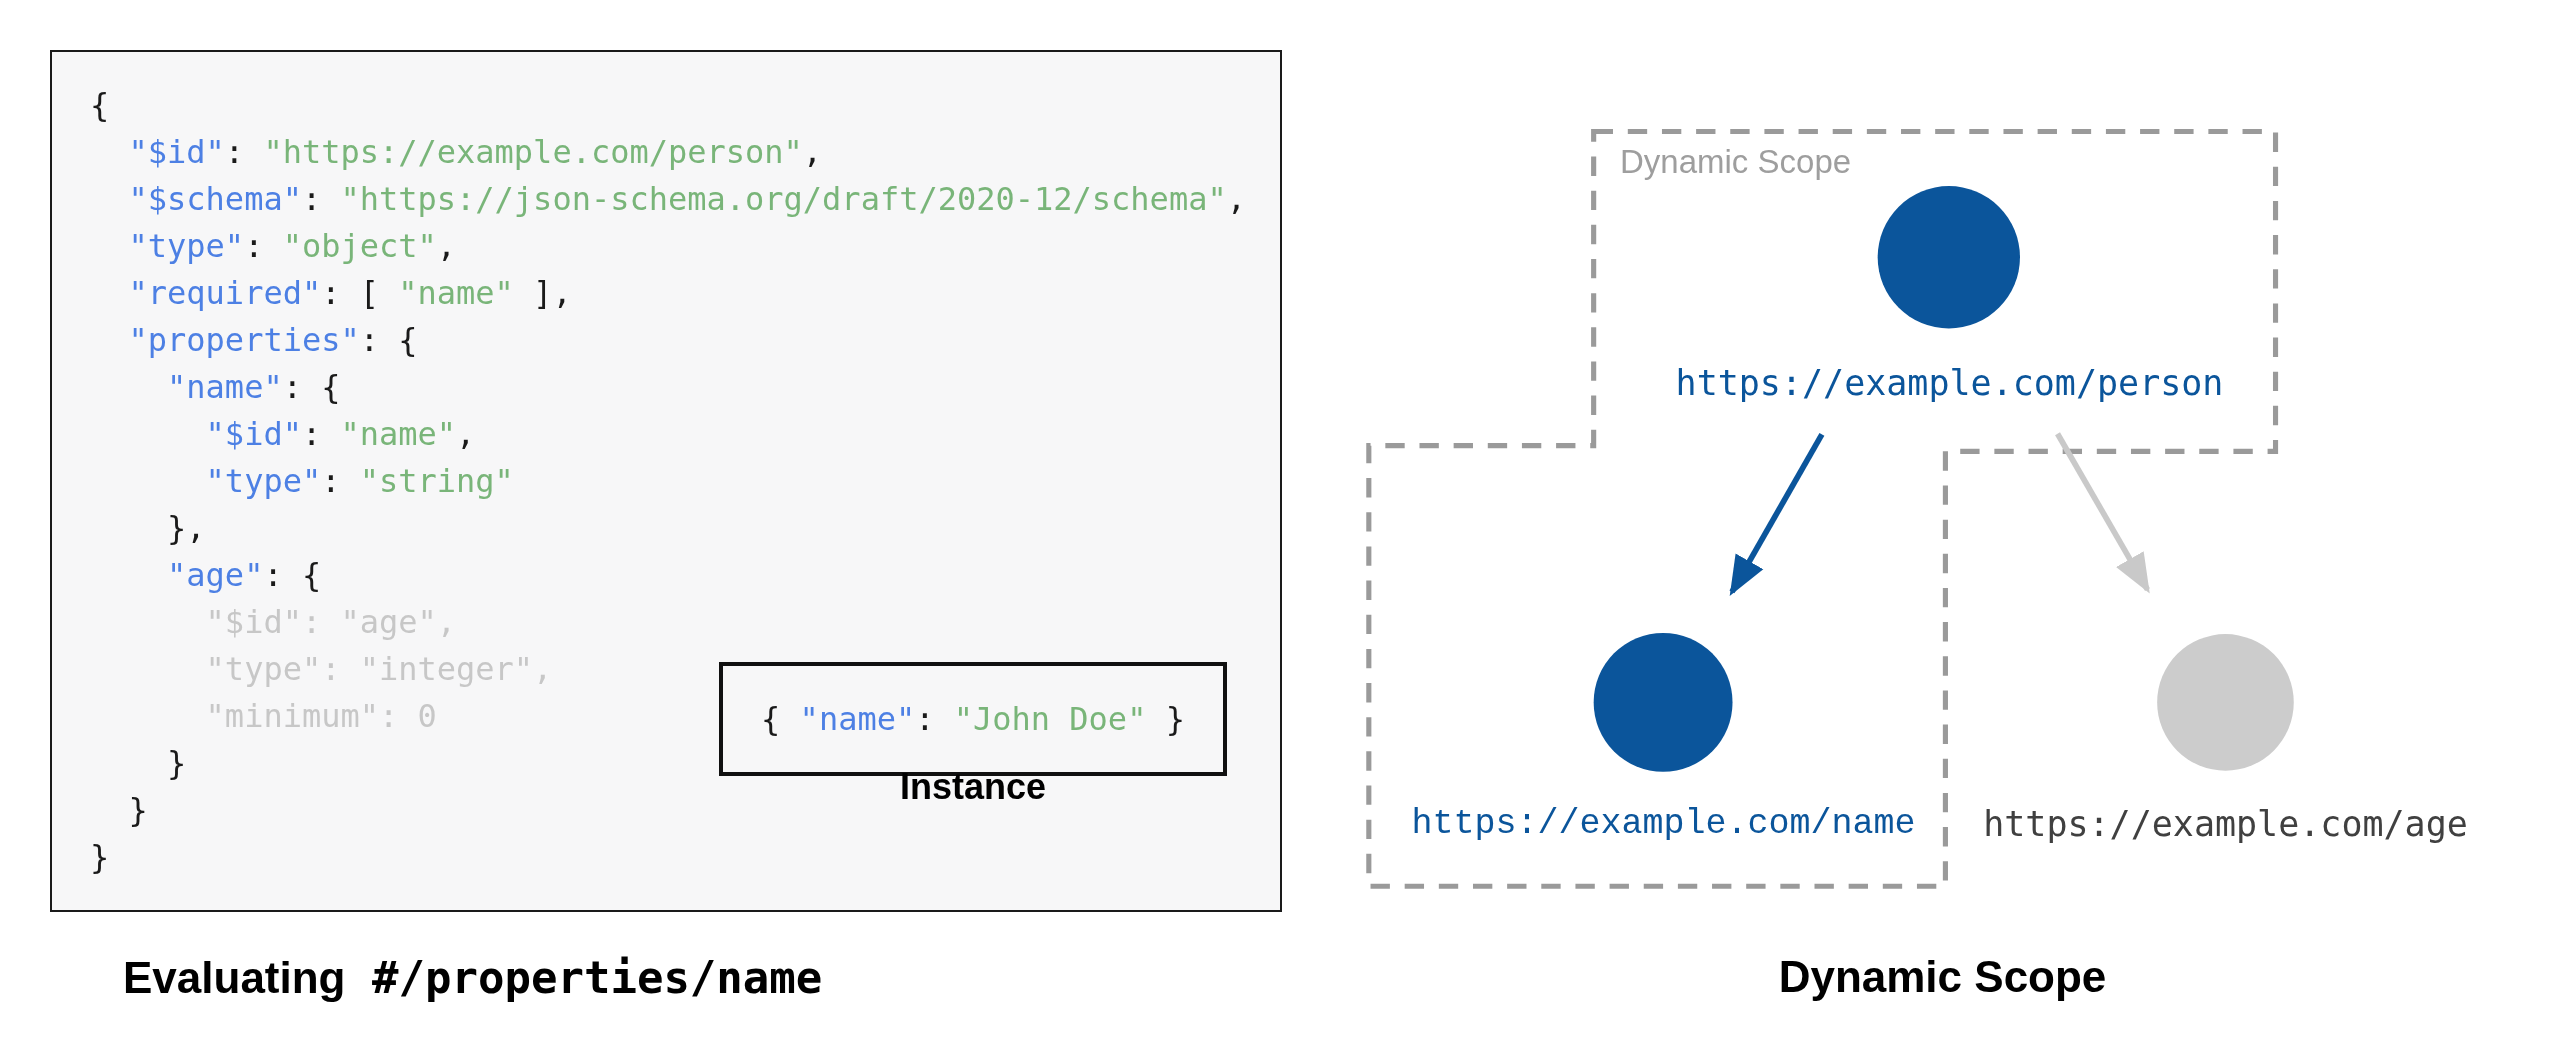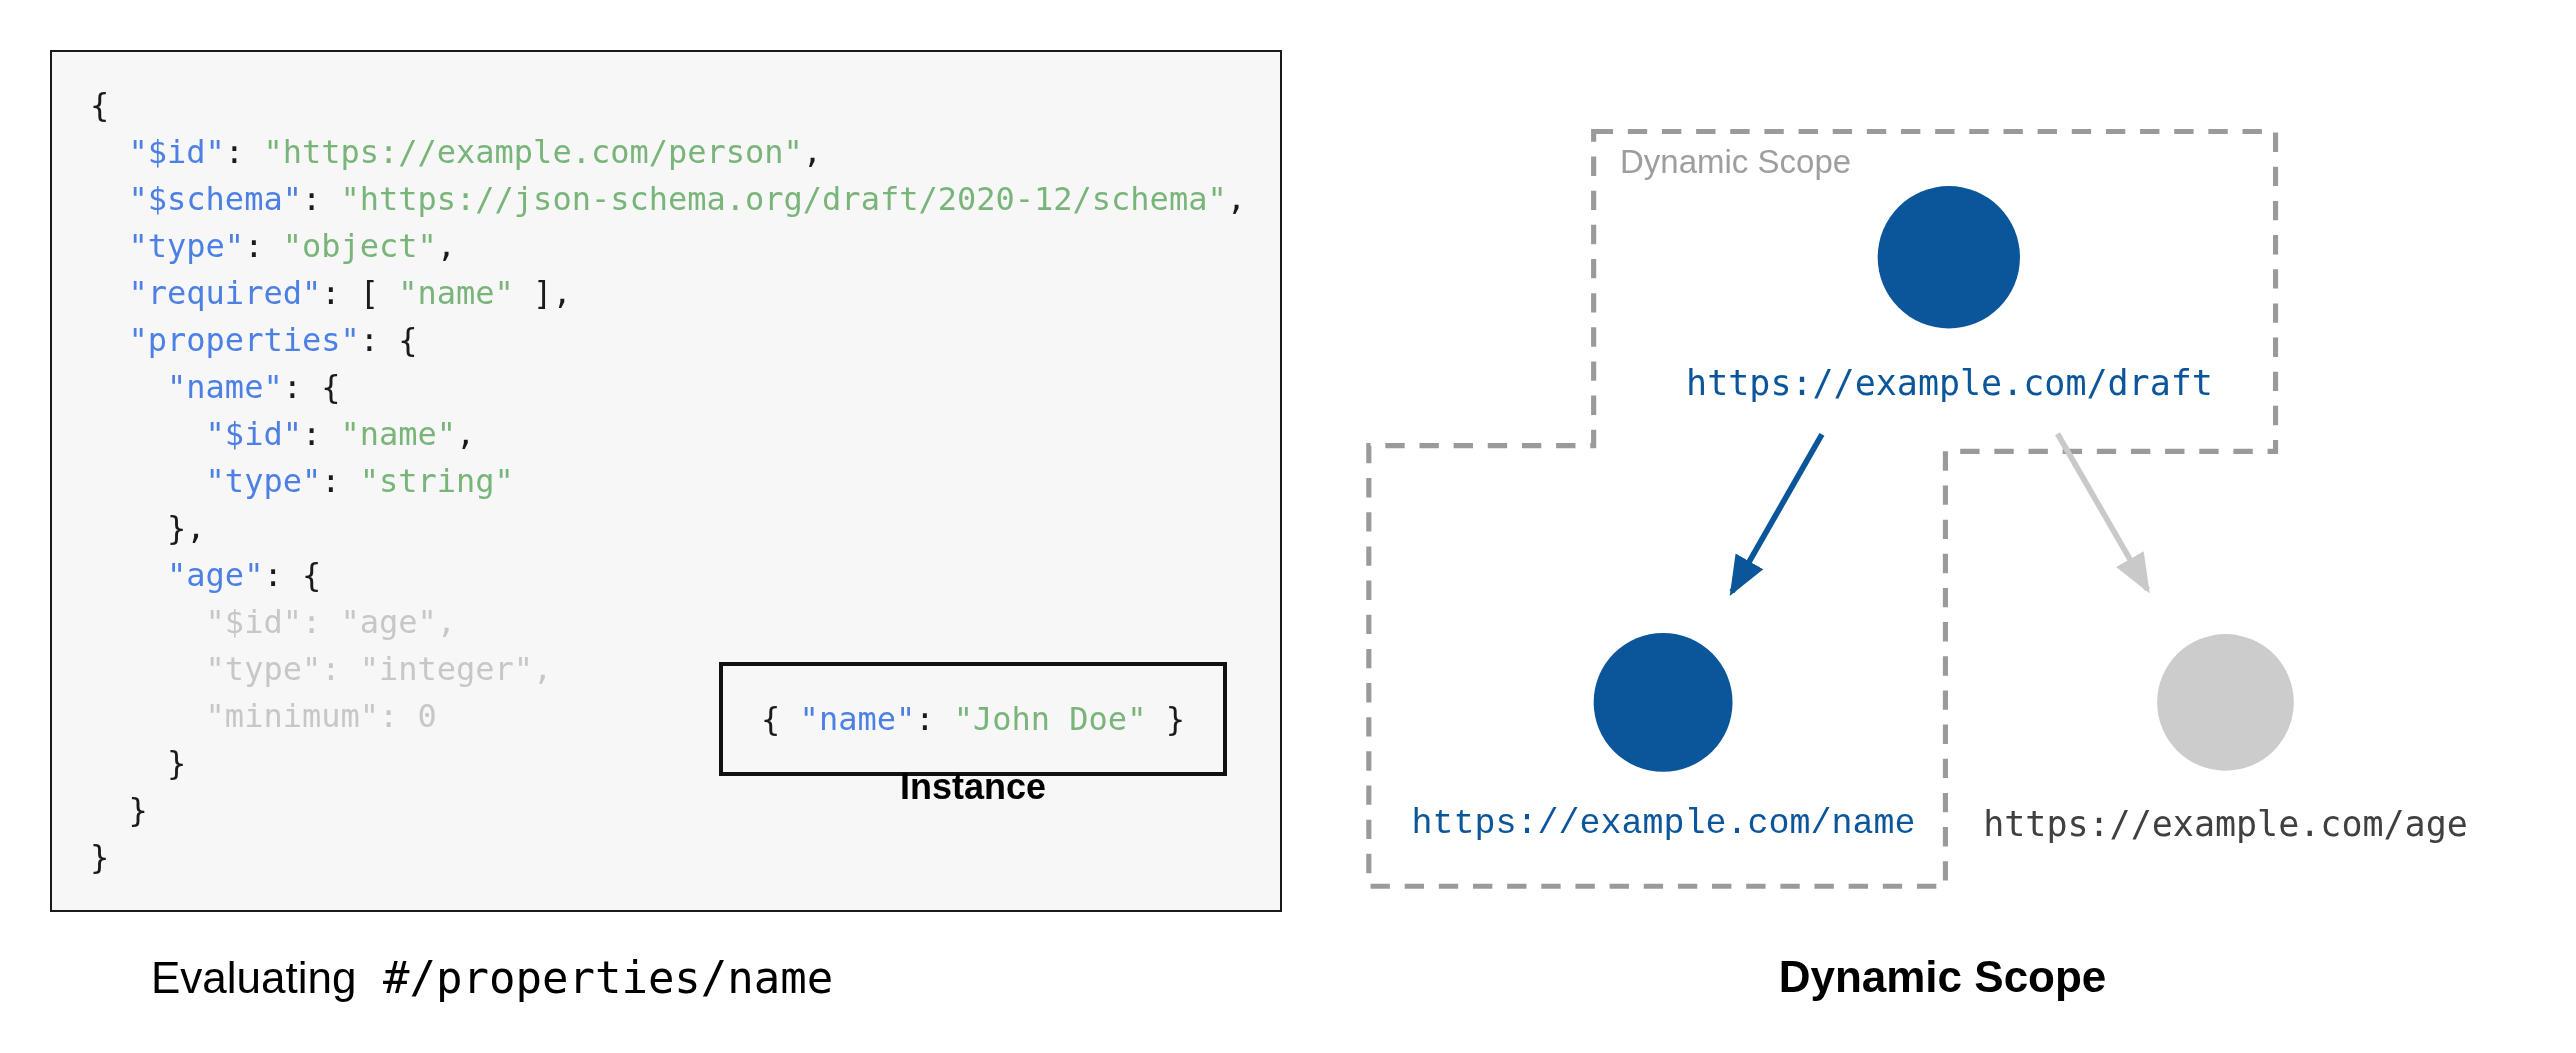--- a/index.html
+++ b/index.html
@@ -30,22 +30,22 @@
   }
   .instance-label{
     position:absolute;left:719px;top:766px;width:508px;
     text-align:center;font-weight:bold;font-size:36px;color:#000;
   }
   
   .caption-left{
     position:absolute;left:123px;top:952px;
     font-size:44px;color:#000;white-space:pre;
   }
-  .caption-left .bold{font-weight:normal;font-family:"Liberation Sans",sans-serif;margin-left:28px;}
-  .caption-left .mono{font-family:"DejaVu Sans Mono",monospace;font-weight:normal;}
+  .caption-left .bold{font-weight:bold;font-family:"Liberation Sans",sans-serif;}
+  .caption-left .mono{font-family:"DejaVu Sans Mono",monospace;font-weight:bold;}
   .caption-right{
     position:absolute;left:1658px;top:952px;width:569px;text-align:center;
     font-size:44px;font-weight:bold;color:#000;
   }
   
   .diagram-svg{position:absolute;left:0;top:0;width:2576px;height:1053px;}
   .scope-label{
     position:absolute;left:1620px;top:143px;
     font-size:33px;color:#9e9e9e;
   }
@@ -85,18 +85,18 @@
 
   <line x1="3200" y1="763" x2="3042" y2="1040" stroke="#0b559b" stroke-width="10" marker-end="url(#arrow-blue)"></line>
   <line x1="3614" y1="762" x2="3772" y2="1036" stroke="#c9c9c9" stroke-width="10" marker-end="url(#arrow-gray)"></line>
 
   <circle cx="3423" cy="452" r="125" fill="#0b559b"></circle>
   <circle cx="2921" cy="1234" r="122" fill="#0b559b"></circle>
   <circle cx="3909" cy="1234" r="120" fill="#cccccc"></circle>
 </svg>
 
 <div class="scope-label">Dynamic Scope</div>
-<div class="node-url url-person">https://example.com/draft</div>
+<div class="node-url url-person">https://example.com/person</div>
 <div class="node-url url-name">https://example.com/name</div>
 <div class="node-url url-age">https://example.com/age</div>
 
 <div class="caption-right">Dynamic Scope</div>
 
 
 </body></html>

